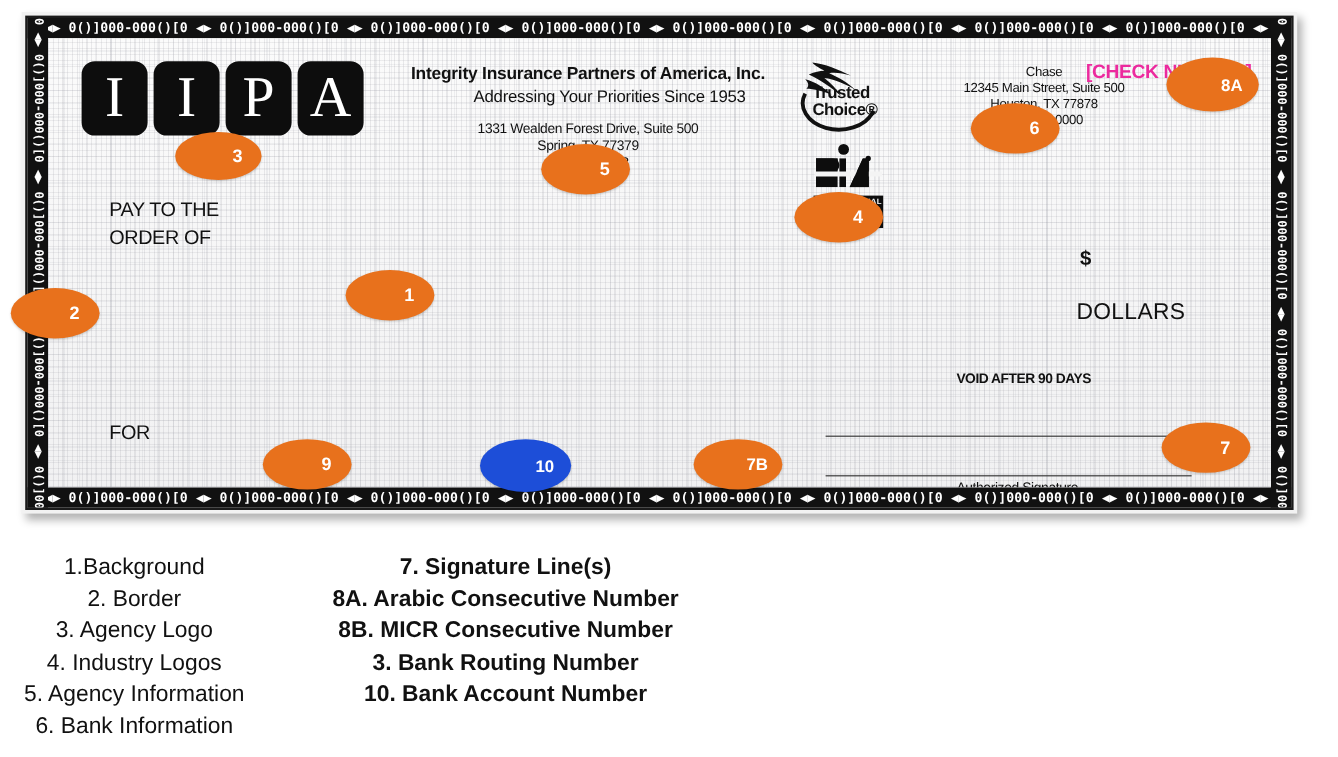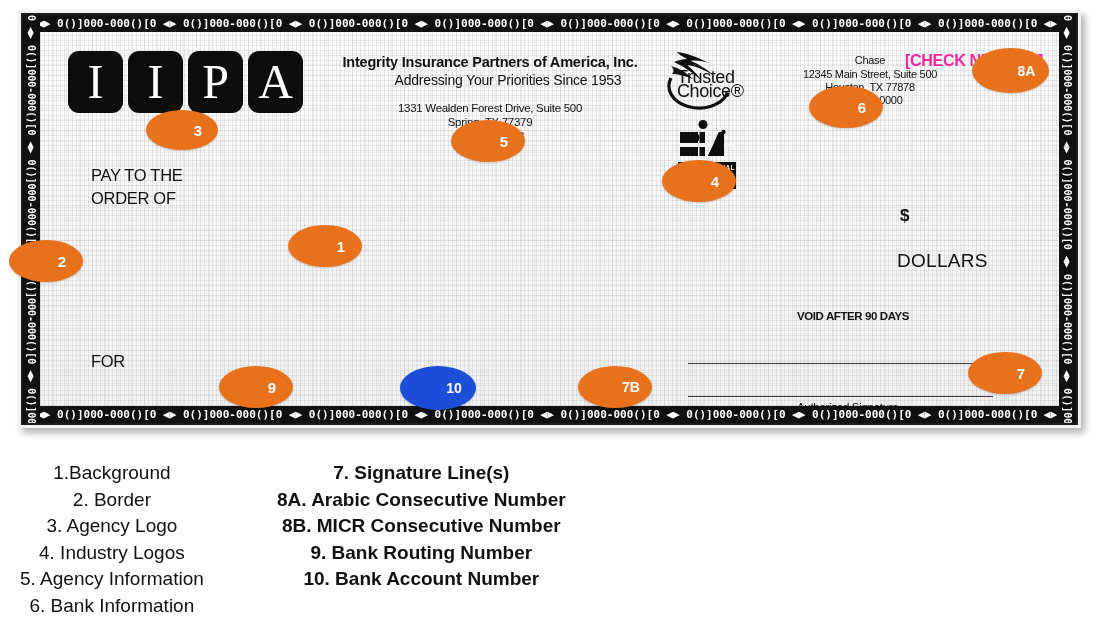--- a/index.html
+++ b/index.html
@@ -71,22 +71,22 @@
   .agency .a1{font-size:14.5px;font-weight:bold;letter-spacing:-.2px;}
   .agency .a2{font-size:14px;margin-top:2px;letter-spacing:-.2px;padding-left:36px;}
   .agency .a3{font-size:11.5px;margin-top:14px;letter-spacing:-.3px;}
   .agency .a4{font-size:11.5px;margin-top:2px;letter-spacing:-.3px;}
   .agency .a5{font-size:11.5px;margin-top:2px;letter-spacing:-.3px;}
 
   
   .ind{position:absolute;left:622px;top:16px;width:90px;text-align:center;}
   .tc-logo{position:relative;width:84px;height:62px;margin:0 auto;}
   .tc-text{
-    position:absolute;left:12px;top:22px;color:#111;font-weight:normal;
-    font-size:18px;line-height:14px;text-align:left;letter-spacing:-.4px;
+    position:absolute;left:12px;top:22px;color:#111;font-weight:bold;
+    font-size:14px;line-height:14px;text-align:left;letter-spacing:-.4px;
   }
   .pia{margin:10px auto 0;width:58px;}
   .pia-mark{width:58px;height:36px;}
   .pia-words{
     margin-top:2px;background:#0d0d0d;color:#fff;font-weight:bold;
     font-size:6.5px;line-height:7.5px;letter-spacing:.3px;padding:2px 1px 2px 2px;
     text-align:left;
   }
 
   
@@ -244,18 +244,18 @@
         <div class="row">2. Border</div>
         <div class="row">3. Agency Logo</div>
         <div class="row">4. Industry Logos</div>
         <div class="row">5. Agency Information</div>
         <div class="row">6. Bank Information</div>
       </div>
     <div class="col colB" id="legend-right">
         <div class="row">7. Signature Line(s)</div>
         <div class="row">8A. Arabic Consecutive Number</div>
         <div class="row">8B. MICR Consecutive Number</div>
-        <div class="row">9. Bank Routing Number</div>
+        <div class="row">3. Bank Routing Number</div>
         <div class="row">10. Bank Account Number</div>
       </div>
   </div>
 
 </div>
 
 </body></html>

